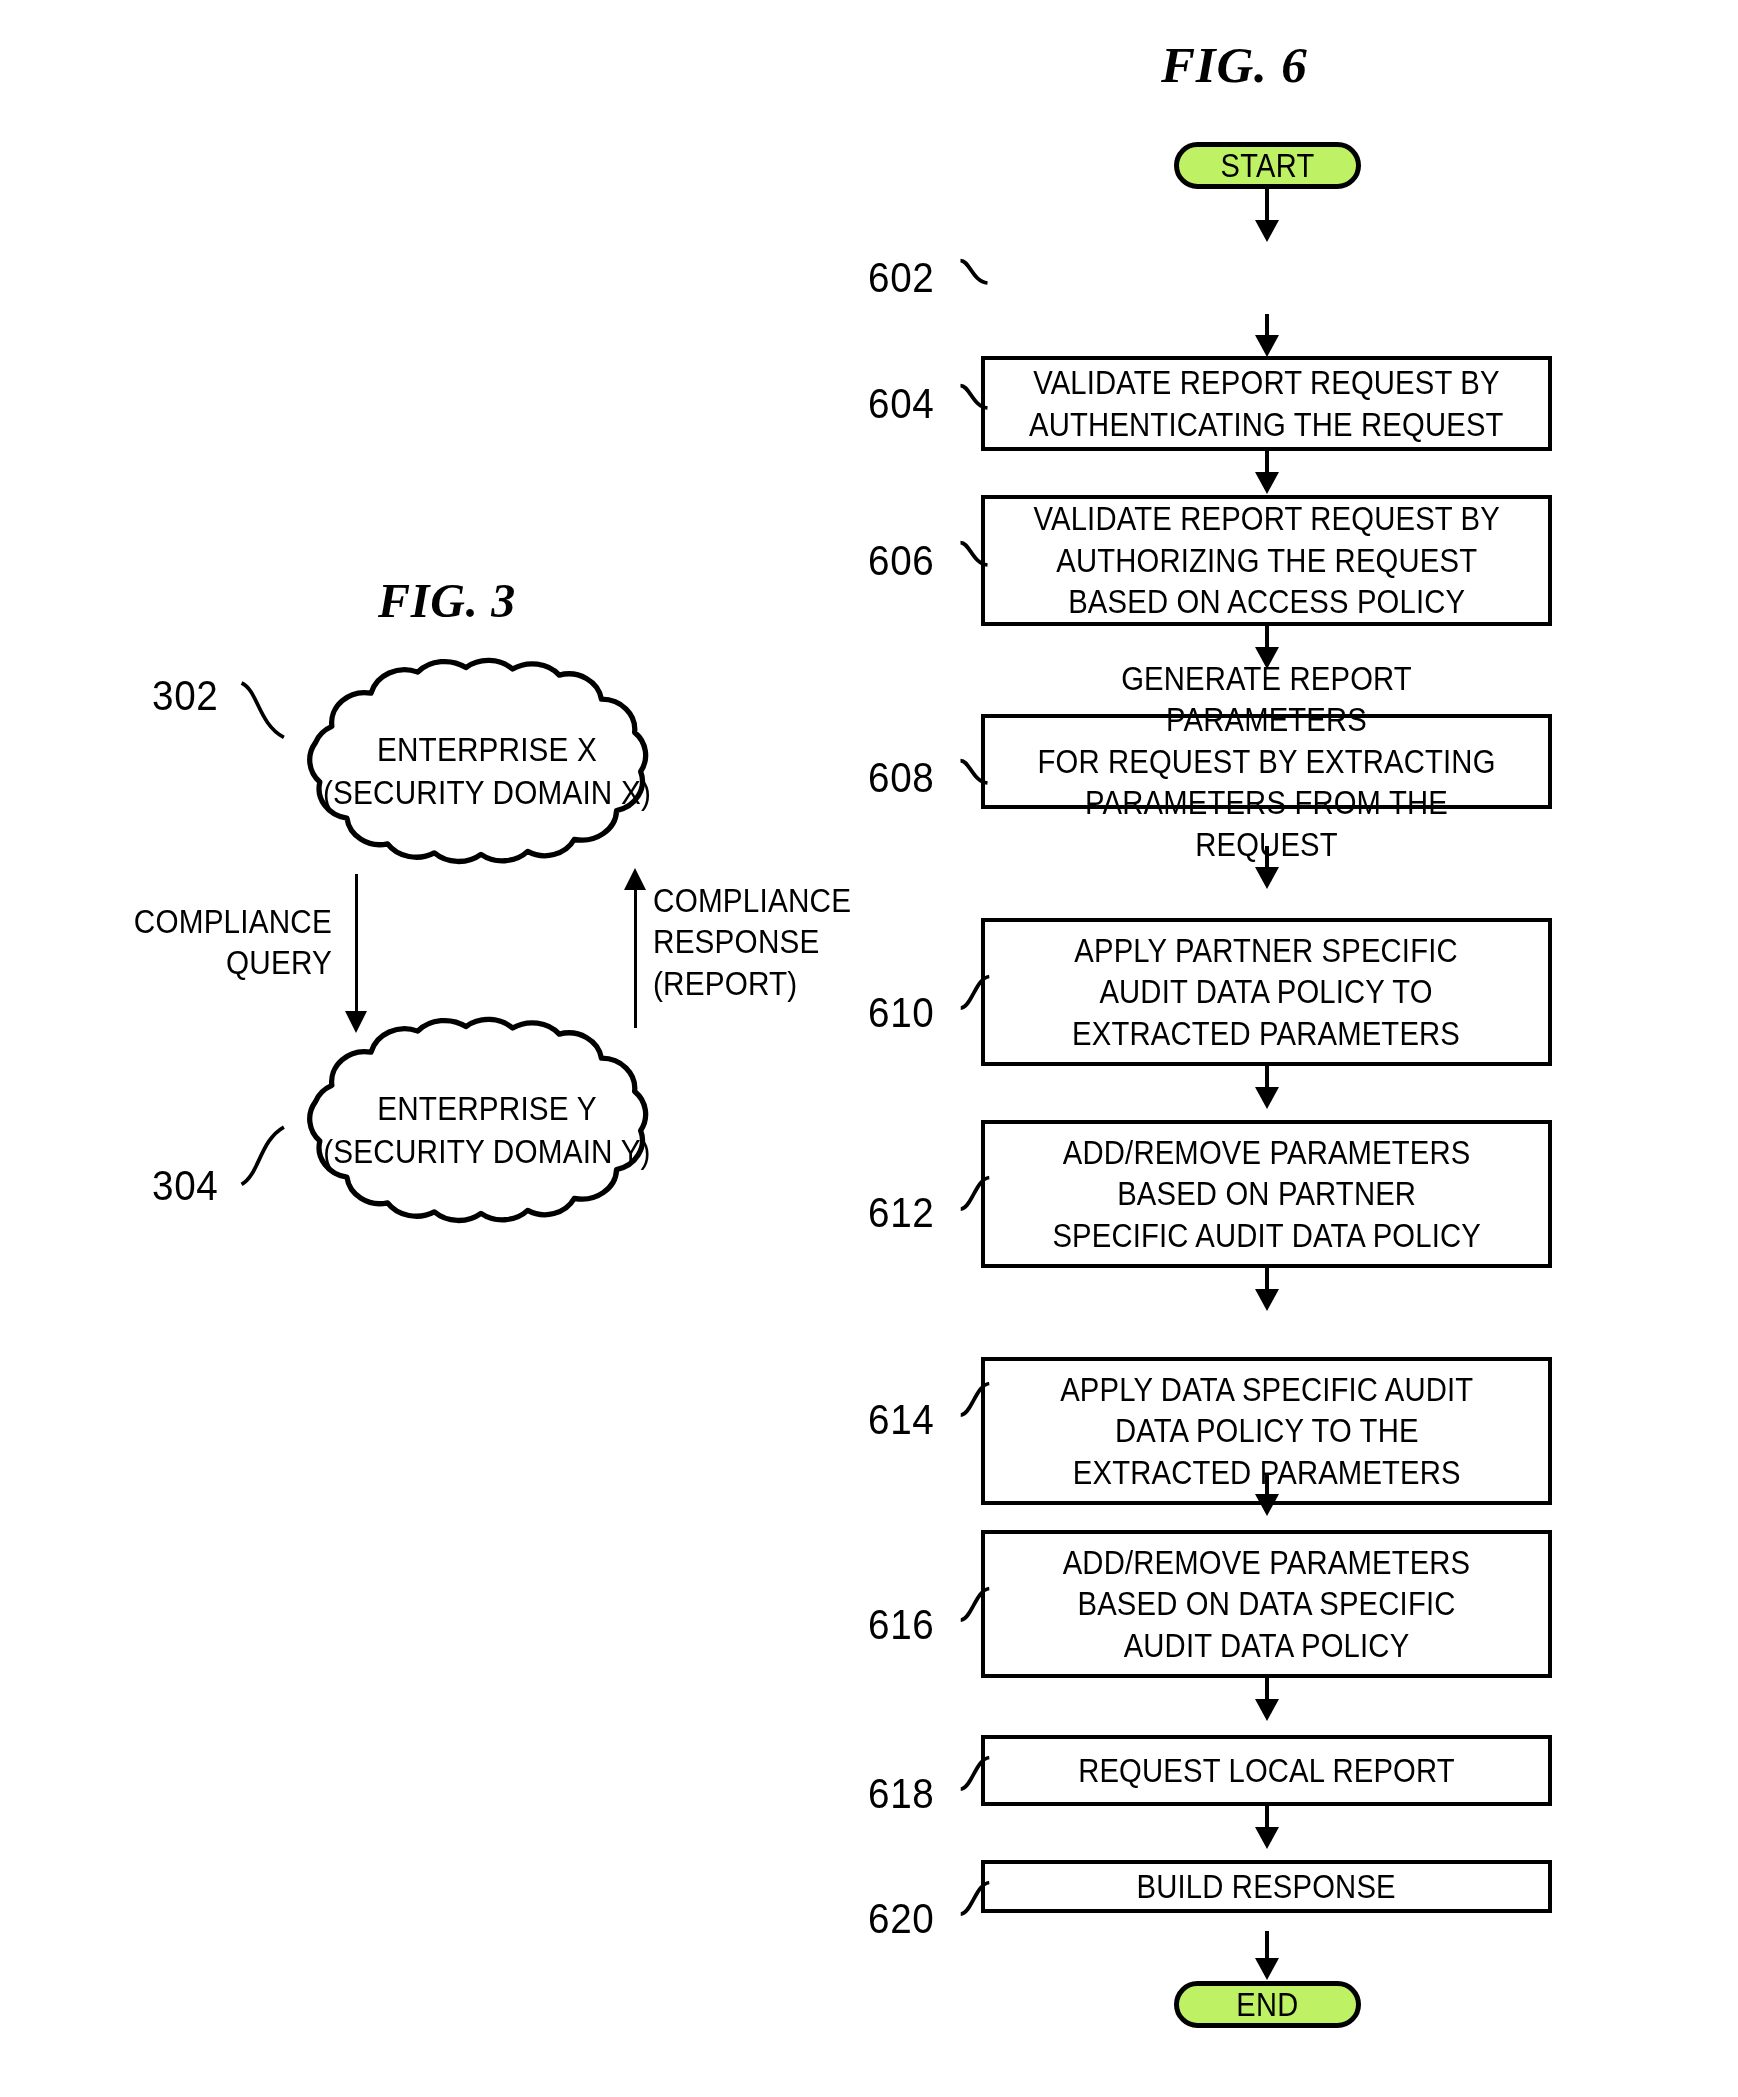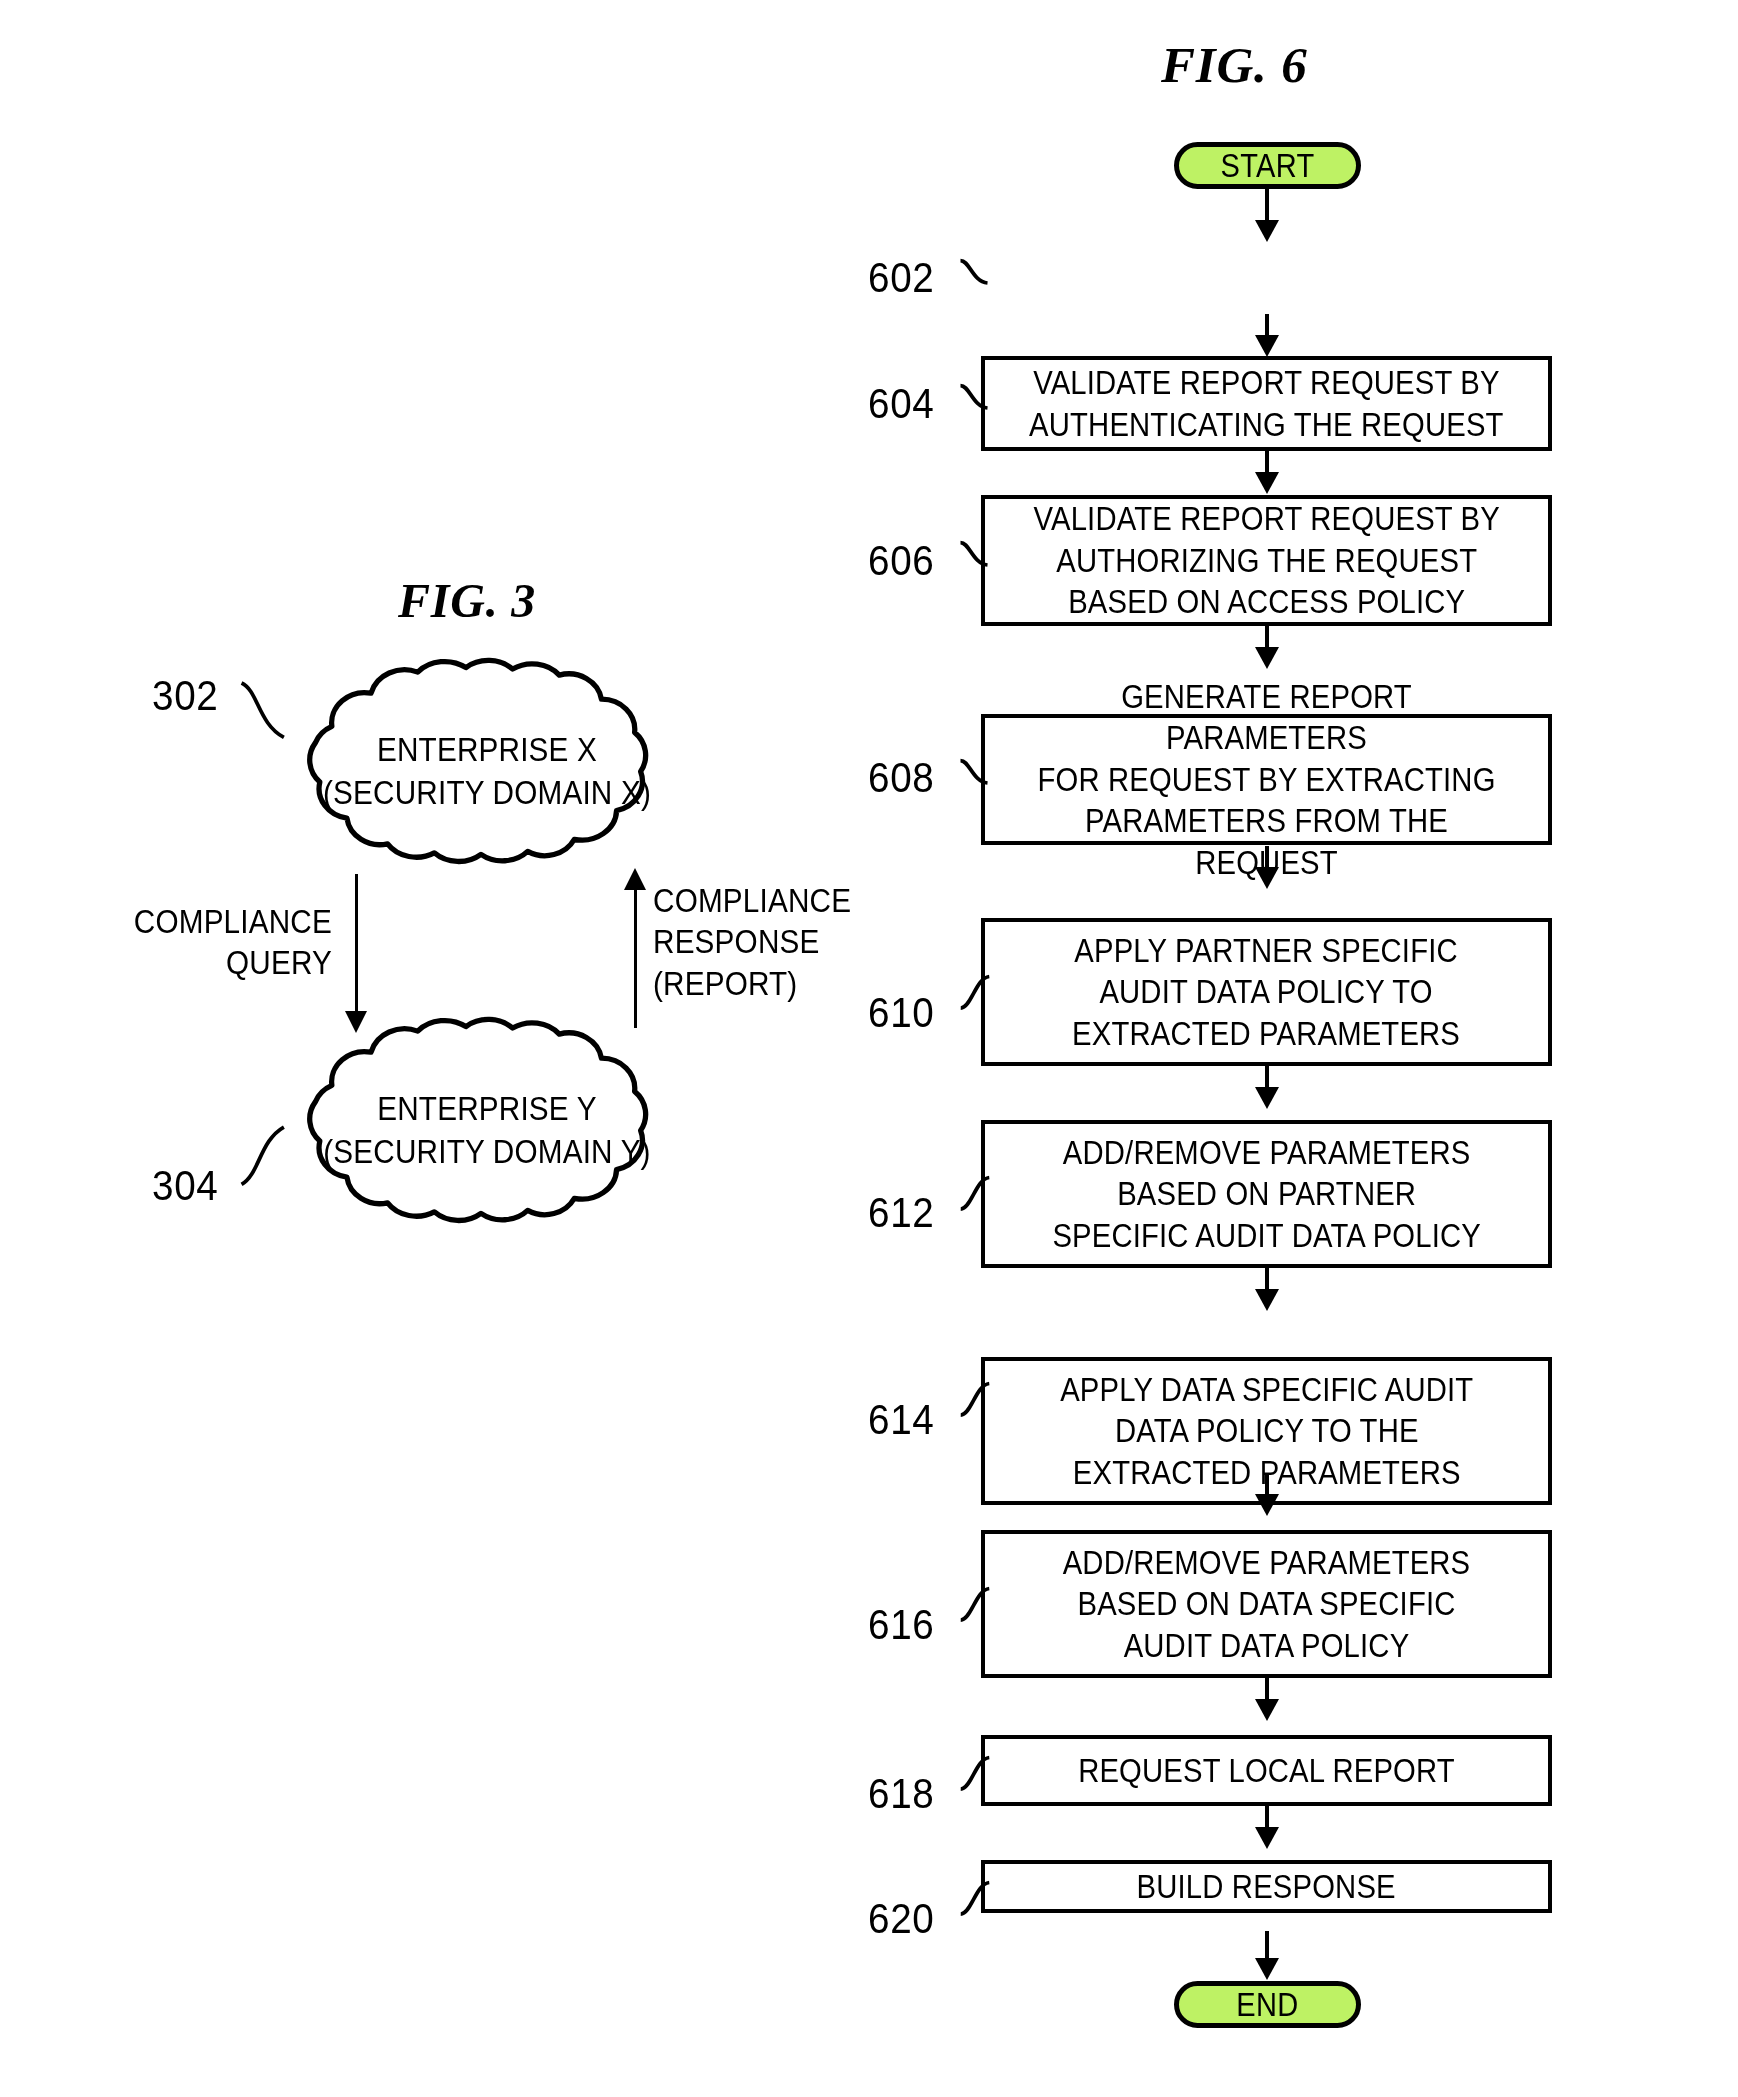--- a/index.html
+++ b/index.html
@@ -29,21 +29,21 @@
     color: #000;
     white-space: nowrap;
     letter-spacing: 0.8px;
   }
   #fig6-title {
     left: 1161px;
     top: 36px;
     font-size: 51px;
   }
   #fig3-title {
-    left: 398px;
+    left: 378px;
     top: 573px;
     font-size: 48px;
   }
 
   
   .terminator {
     position: absolute;
     border: 5.3px solid #000;
     border-radius: 33px;
     background: #bef264;
@@ -196,21 +196,21 @@
   <div class="ref-num" style="left:865px; top:540px;">606</div>
   <svg class="leader" style="left:959px; top:538px;" width="30" height="36" viewBox="0 0 40 48">
     <path d="M2,6 C14,6 18,34 38,36" stroke="#000" stroke-width="5" fill="none"></path>
   </svg>
 
   <div class="arrow" style="left:1267px; top:626px; height:44px;">
     <div class="shaft" style="height:22.6px;"></div>
     <div class="head" style="top:21px;"></div>
   </div>
 
-  <div class="proc-box" style="left:981px; top:714px; width:571px; height:131px;">
+  <div class="proc-box" style="left:981px; top:714px; width:571px; height:95px;">
     <div class="box-text">GENERATE REPORT PARAMETERS
 FOR REQUEST BY EXTRACTING
 PARAMETERS FROM THE REQUEST</div>
   </div>
   <div class="ref-num" style="left:865px; top:757px;">608</div>
   <svg class="leader" style="left:959px; top:756px;" width="30" height="36" viewBox="0 0 40 48">
     <path d="M2,6 C14,6 18,34 38,36" stroke="#000" stroke-width="5" fill="none"></path>
   </svg>
 
   <div class="arrow" style="left:1267px; top:846px; height:44px;">

